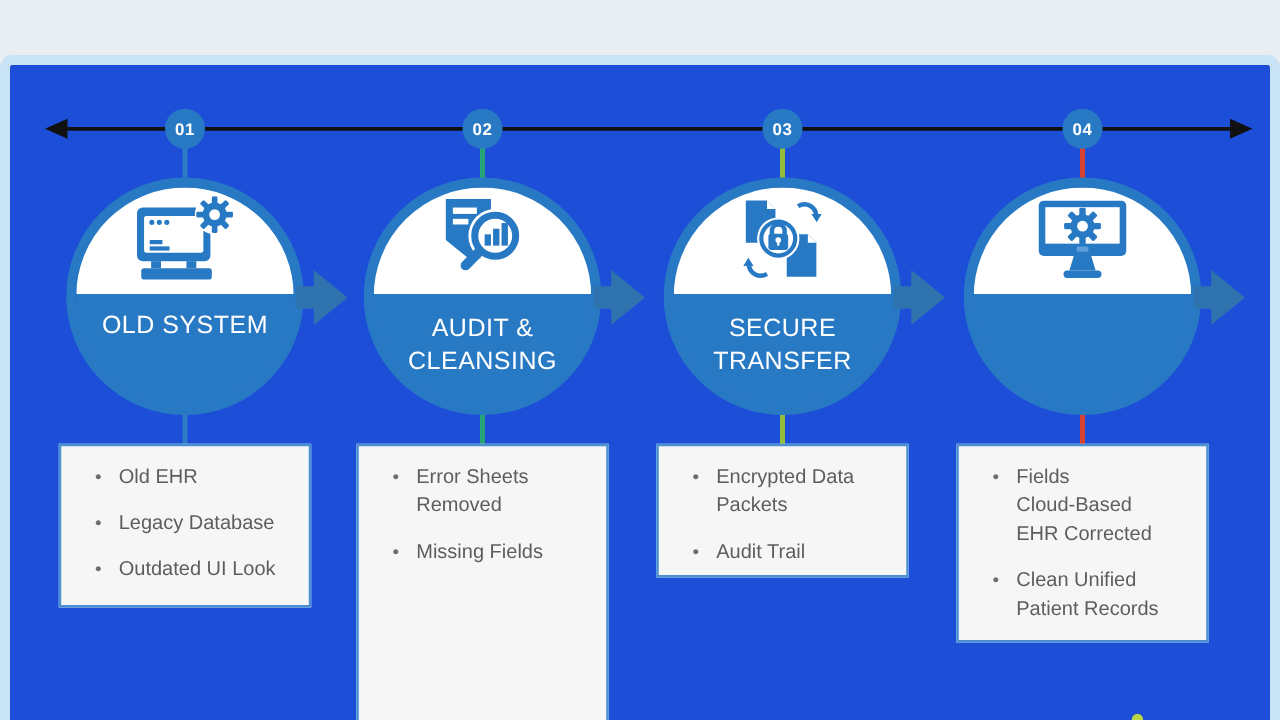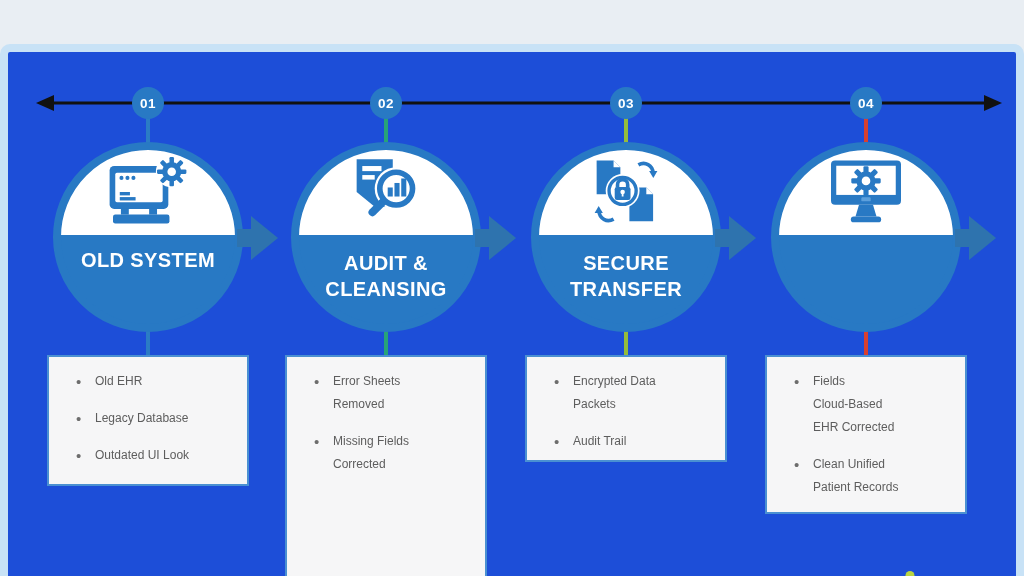--- a/index.html
+++ b/index.html
@@ -30,37 +30,37 @@
 
   .step-circle{
     position:absolute;top:90px;left:calc(var(--cx) - 95px);width:190px;height:190px;
     box-sizing:border-box;border:8px solid var(--accent-blue);border-radius:50%;
     background:linear-gradient(to bottom,#ffffff 0 49%,var(--accent-blue) 49% 100%);
     z-index:2;
   }
   .circle-icon{position:absolute;top:7px;left:50%;transform:translateX(-50%);height:70px;width:auto;}
   .circle-title{
     position:absolute;top:100px;left:0;right:0;text-align:center;color:#fff;
-    font-size:20px;font-weight:700;line-height:26px;letter-spacing:.4px;
+    font-size:20px;font-weight:400;line-height:26px;letter-spacing:.4px;
   }
   .circle-title.single{top:97px;}
   .ln{display:block;}
   .ln:empty{display:none;}
 
   .flow-arrow{position:absolute;top:158px;left:calc(var(--cx) + 89px);z-index:2;}
 
   .box{
     position:absolute;top:303px;left:calc(var(--cx) - 101px);width:202px;box-sizing:border-box;
     background:var(--box-bg);border:2px solid var(--box-border);z-index:2;
   }
   .b0{height:131px}.b1{height:233px}.b2{height:107px}.b3{height:159px}
   .box ul{margin:0;padding:13px 6px 0 26px;list-style:none;}
   .box li{
     position:relative;padding-left:20px;margin-bottom:14px;
-    font-size:12px;line-height:23px;color:var(--text-gray);
+    font-size:16px;line-height:23px;color:var(--text-gray);
   }
   .box li::before{content:"\2022";position:absolute;left:1px;top:0;color:#6d6d6d;font-size:15px;}
 
   .logo{position:absolute;left:845px;top:519px;font-size:42px;font-weight:bold;color:var(--logo-blue);z-index:2;}
   .logo-i{position:relative;}
   .logo-i::after{
     content:"";position:absolute;left:50%;top:0;transform:translateX(-50%);
     width:9px;height:9px;border-radius:50%;background:var(--logo-green);
   }
 
@@ -176,21 +176,20 @@
     </svg>
 
     <div class="box b1">
       <ul>
         <li>
           <span class="ln">Error Sheets</span>
           <span class="ln">Removed</span>
         </li>
         <li>
           <span class="ln">Missing Fields</span>
-          <span class="ln">Corrected</span>
         </li>
       </ul>
     </div>
   </div>
 
   
   <div class="step s2">
     <div class="num-circle">03</div>
     <div class="connector top" style="background: rgb(148, 188, 60);"></div>
     <div class="connector bottom" style="background: rgb(148, 188, 60);"></div>

